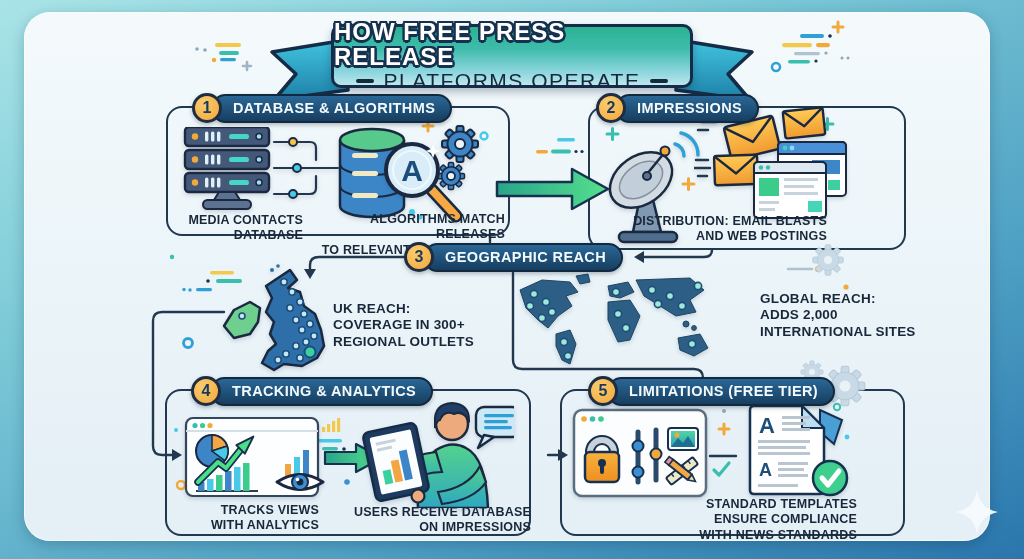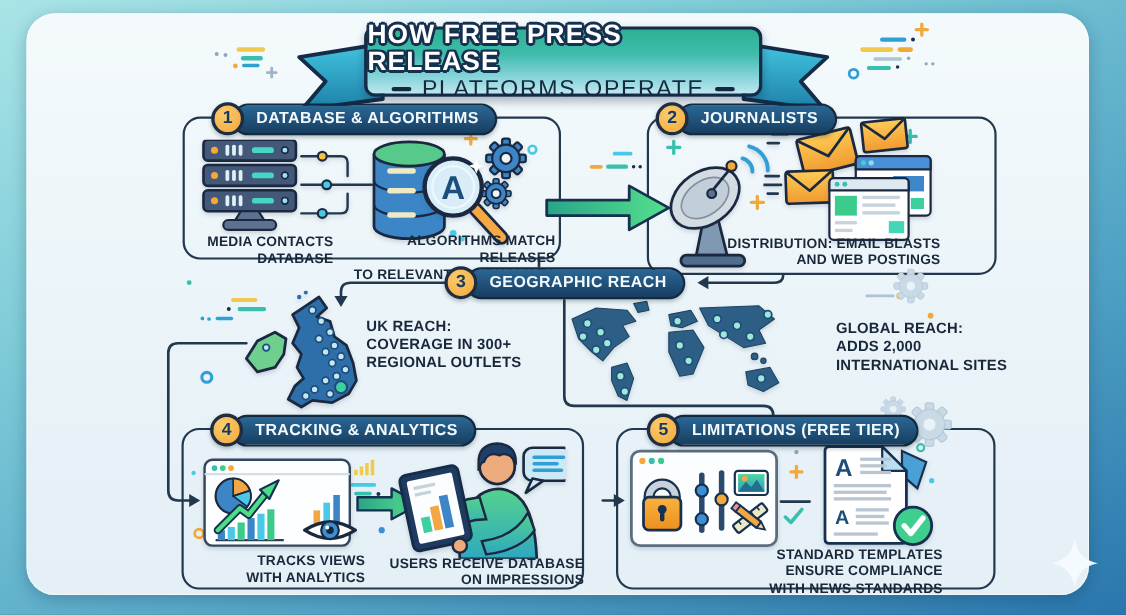--- a/index.html
+++ b/index.html
@@ -236,21 +236,21 @@
     <div class="l1">HOW FREE PRESS RELEASE</div>
     <div class="l2">PLATFORMS OPERATE</div>
   </div>
 
   <div class="pill" style="left:192px;top:93px">
     <div class="num">1</div>
     <div class="body">DATABASE &amp; ALGORITHMS</div>
   </div>
   <div class="pill" style="left:596px;top:93px">
     <div class="num">2</div>
-    <div class="body">JOURNALISTS</div>
+    <div class="body">IMPRESSIONS</div>
   </div>
   <div class="pill" style="left:404px;top:242px">
     <div class="num">3</div>
     <div class="body">GEOGRAPHIC REACH</div>
   </div>
   <div class="pill" style="left:191px;top:376px">
     <div class="num">4</div>
     <div class="body">TRACKING &amp; ANALYTICS</div>
   </div>
   <div class="pill" style="left:588px;top:376px">
@@ -581,28 +581,28 @@
     <g transform="translate(88,78)">
       <circle r="17" fill="#3ECF8E" stroke="#16304F" stroke-width="2.5"></circle>
       <path d="M-8 0 L-2 7 L9 -7" stroke="#FFFFFF" stroke-width="5" fill="none" stroke-linecap="round" stroke-linejoin="round"></path>
     </g>
   </svg>
 
   <div class="caption" style="left:163px;top:213px;width:140px">MEDIA CONTACTS
 DATABASE</div>
   <div class="caption" style="left:305px;top:212px;width:200px">ALGORITHMS MATCH RELEASES
 TO RELEVANT JOURNALISTS</div>
-  <div class="caption" style="left:615px;top:214px;width:240px">DISTRIBUTION: EMAIL BLASTS
+  <div class="caption" style="left:587px;top:214px;width:240px">DISTRIBUTION: EMAIL BLASTS
 AND WEB POSTINGS</div>
-  <div class="caption la" style="left:333px;top:289px;width:170px">UK REACH:
+  <div class="caption la" style="left:333px;top:301px;width:170px">UK REACH:
 COVERAGE IN 300+
 REGIONAL OUTLETS</div>
   <div class="caption la" style="left:760px;top:291px;width:175px">GLOBAL REACH:
 ADDS 2,000
 INTERNATIONAL SITES</div>
-  <div class="caption" style="left:192px;top:503px;width:140px">TRACKS VIEWS
+  <div class="caption" style="left:179px;top:503px;width:140px">TRACKS VIEWS
 WITH ANALYTICS</div>
   <div class="caption" style="left:351px;top:505px;width:180px">USERS RECEIVE DATABASE
 ON IMPRESSIONS</div>
   <div class="caption" style="left:667px;top:497px;width:190px">STANDARD TEMPLATES
 ENSURE COMPLIANCE
 WITH NEWS STANDARDS</div>
 </div>
 
 </body></html>

